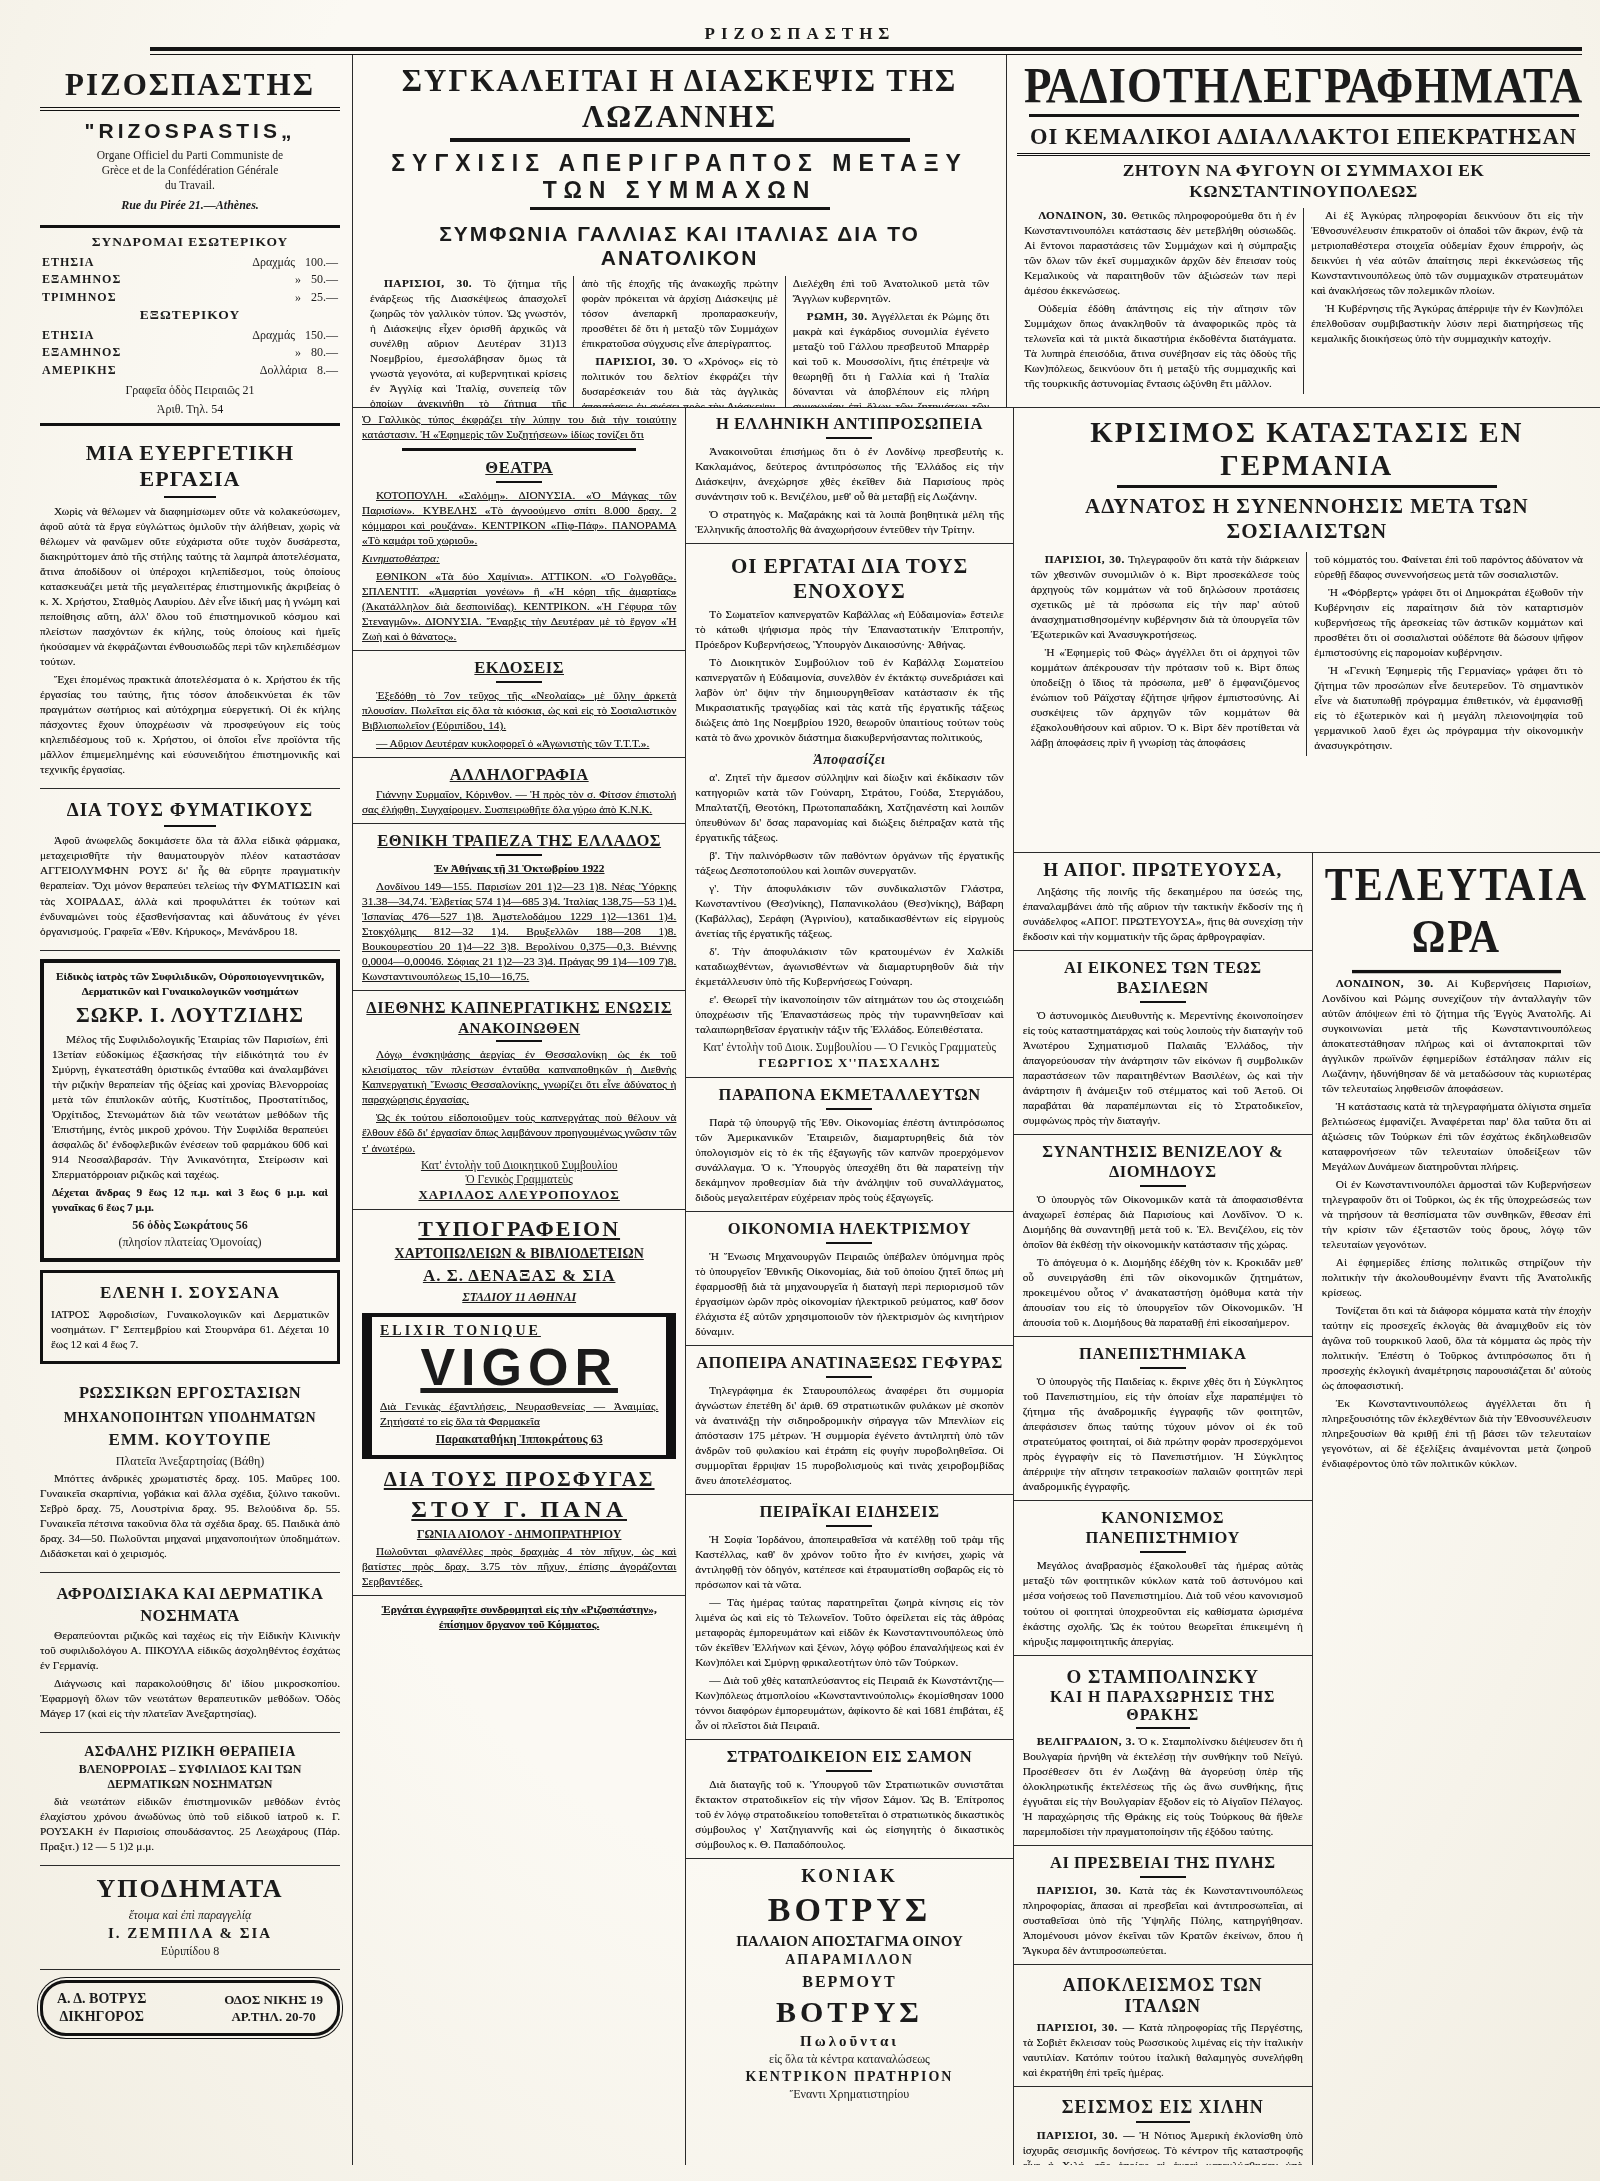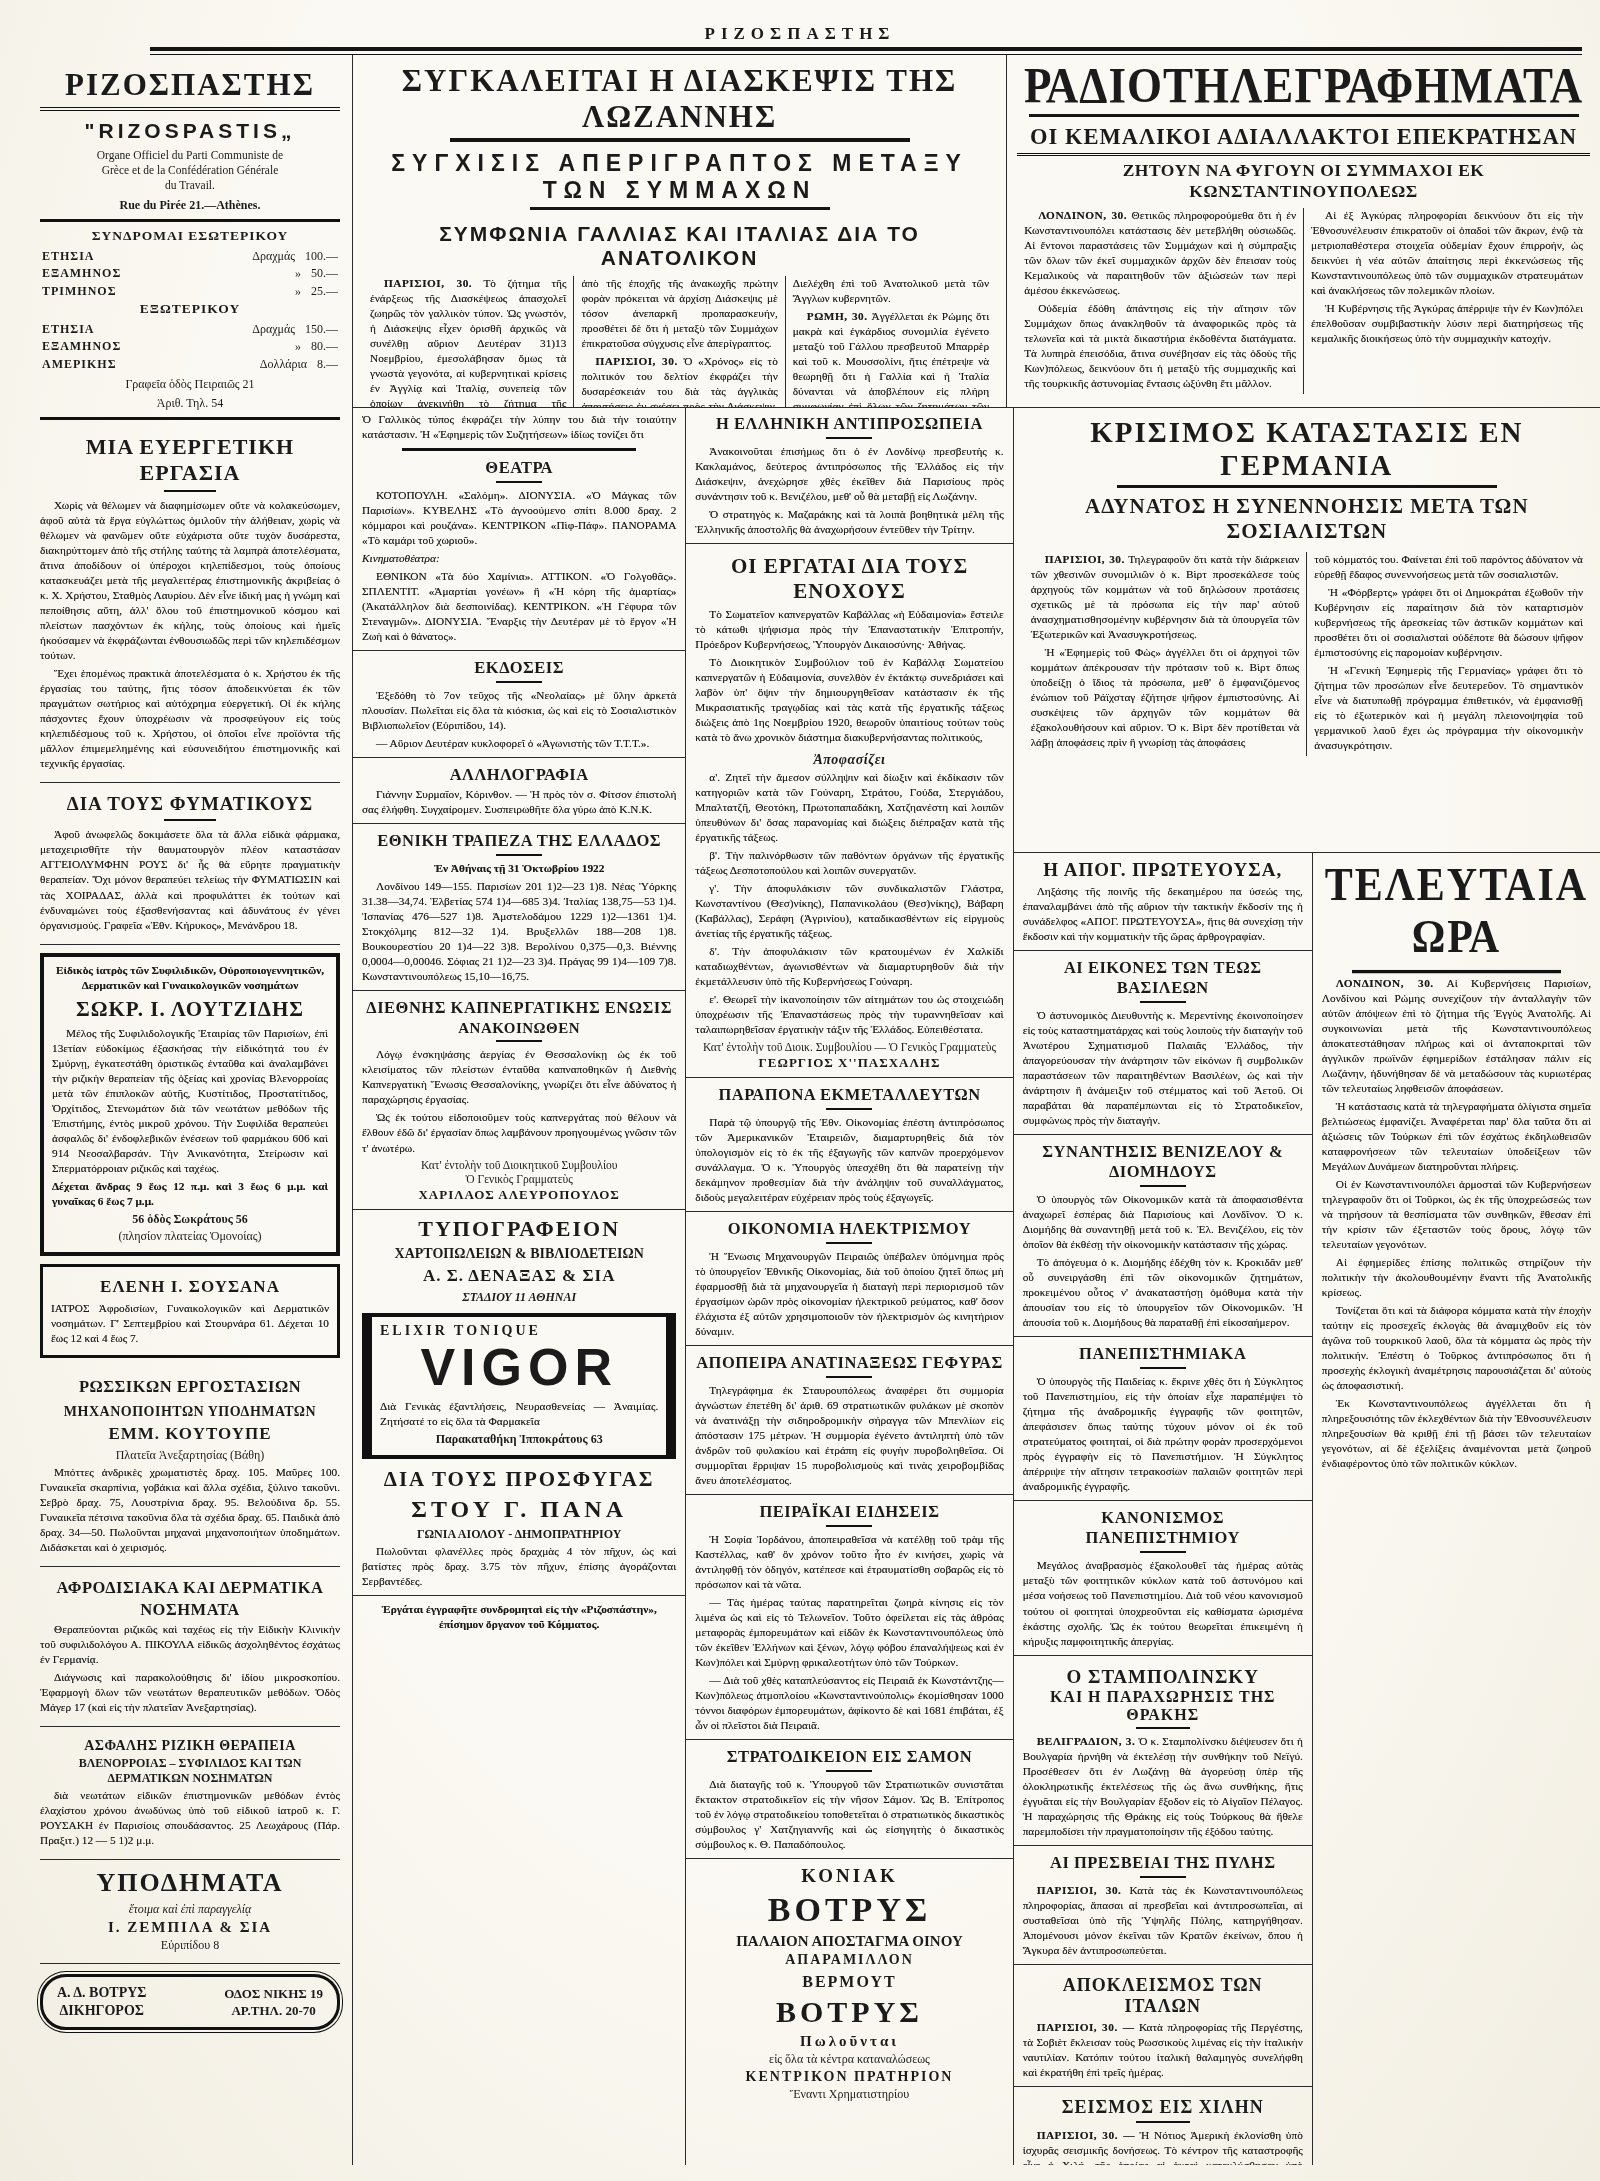--- a/index.html
+++ b/index.html
@@ -6,21 +6,21 @@
   .page{width:1600px;height:2181px;margin:0 auto;background:radial-gradient(ellipse at 50% 35%, #fbf9f3 55%, #f1ede1 100%);
     color:#1b1b1b;font-family:"Liberation Serif","DejaVu Serif",serif;overflow:hidden;position:relative;}
   .running-head{text-align:center;font-weight:bold;font-size:17px;letter-spacing:6px;padding-top:24px;}
   .headrule{margin:3px 18px 0 150px;border-top:4px solid #151515;border-bottom:1px solid #151515;height:3px;}
   .main{display:flex;height:2110px;}
   
   .rail{width:300px;flex:0 0 300px;border-right:1px solid #2b2b2b;padding:6px 12px 0 40px;overflow:hidden;}
   .mast-title{font-size:31px;font-weight:bold;text-align:center;letter-spacing:2px;border-bottom:4px double #111;padding:6px 0 4px;}
   .mast-lat{font-size:21px;font-weight:bold;text-align:center;letter-spacing:4px;margin-top:8px;font-family:"Liberation Sans",sans-serif;}
   .mast-org{font-size:11.5px;text-align:center;line-height:1.3;margin-top:5px;}
-  .mast-addr{font-size:12px;text-align:center;font-weight:bold;margin:5px 0 6px;}
+  .mast-addr{font-size:12px;text-align:center;font-weight:bold;margin:5px 0 12px;font-style:italic;}
   .subsbox{border-top:3px solid #111;border-bottom:3px solid #111;padding:5px 2px 6px;margin-bottom:4px;}
   .subs-h{font-weight:bold;text-align:center;font-size:13.5px;letter-spacing:1px;margin:1px 0 4px;}
   .subrow{display:flex;font-size:12px;line-height:1.45;}
   .subrow .lab{font-weight:bold;letter-spacing:1px;}
   .subrow .dots{flex:1;}
   .subrow .cur{margin-right:10px;}
   .subs-note{font-size:12px;text-align:center;margin-top:4px;}
   .sect{border-bottom:1px solid #2b2b2b;padding:4px 0 8px;}
   .sect:last-child{border-bottom:none;}
   .h-art{font-weight:bold;text-align:center;font-size:22px;letter-spacing:1px;margin:6px 0 2px;}
@@ -52,21 +52,21 @@
   .cols3{display:flex;}
   .cols3 .mcol{flex:1;padding:0 7px;border-right:1px solid #2b2b2b;min-width:0;}
   .cols3 .mcol:last-child{border-right:none;}
   .cols2{display:flex;}
   .cols2 .mcol{flex:1;padding:0 7px;border-right:1px solid #2b2b2b;min-width:0;}
   .cols2 .mcol:last-child{border-right:none;}
   .radio-h1{font-weight:bold;text-align:center;font-size:45px;letter-spacing:1px;margin:2px 0 0;transform:scaleY(1.12);}
   .radio-h2{font-weight:bold;text-align:center;font-size:22.5px;letter-spacing:1px;margin:7px 0 2px;border-bottom:3px double #111;padding-bottom:3px;}
   .radio-h3{font-weight:bold;text-align:center;font-size:17.5px;letter-spacing:.5px;margin:4px 0 6px;}
   .bandB{display:flex;flex:1;min-height:0;}
-  .c2{width:26%;border-right:1px solid #2b2b2b;padding:4px 9px;overflow:hidden;}
+  .c2{width:26%;border-right:1px solid #2b2b2b;padding:4px 9px;overflow:hidden;text-decoration:underline;}
   .c3{width:25.5%;border-right:1px solid #2b2b2b;padding:4px 9px;overflow:hidden;}
   .c45{width:48.5%;display:flex;flex-direction:column;min-width:0;}
   .germany{border-bottom:1px solid #2b2b2b;padding:4px 10px 2px;height:438px;overflow:hidden;}
   .ger-h1{font-weight:bold;text-align:center;font-size:29px;letter-spacing:2px;margin:4px 0 2px;}
   .ger-h2{font-weight:bold;text-align:center;font-size:21px;letter-spacing:1px;margin:6px 0 8px;}
   .row45{display:flex;flex:1;min-height:0;}
   .c4{width:51%;border-right:1px solid #2b2b2b;padding:4px 9px;overflow:hidden;}
   .c5{width:49%;padding:4px 9px;overflow:hidden;}
   .last-h{font-weight:bold;text-align:center;font-size:42px;letter-spacing:2px;margin:6px 0 2px;transform:scaleY(1.1);}
   .last-h:after{content:"";display:block;border-bottom:3px solid #111;margin:6px 30px 0;}

